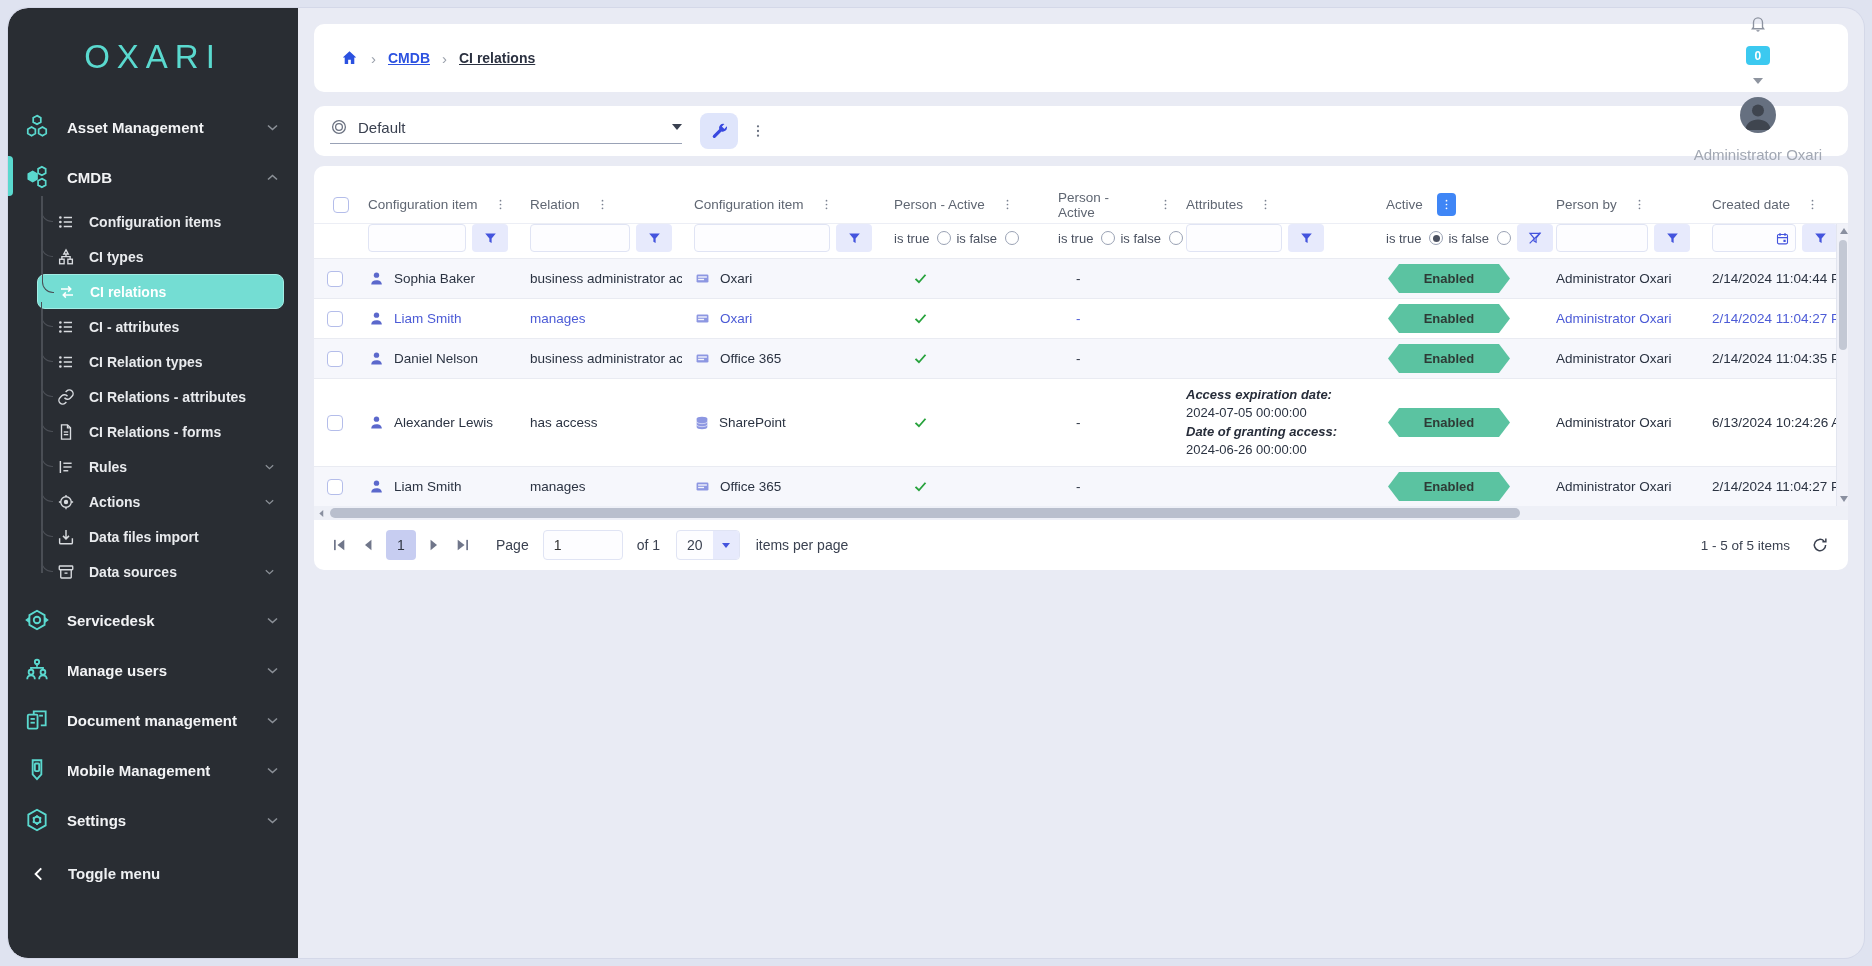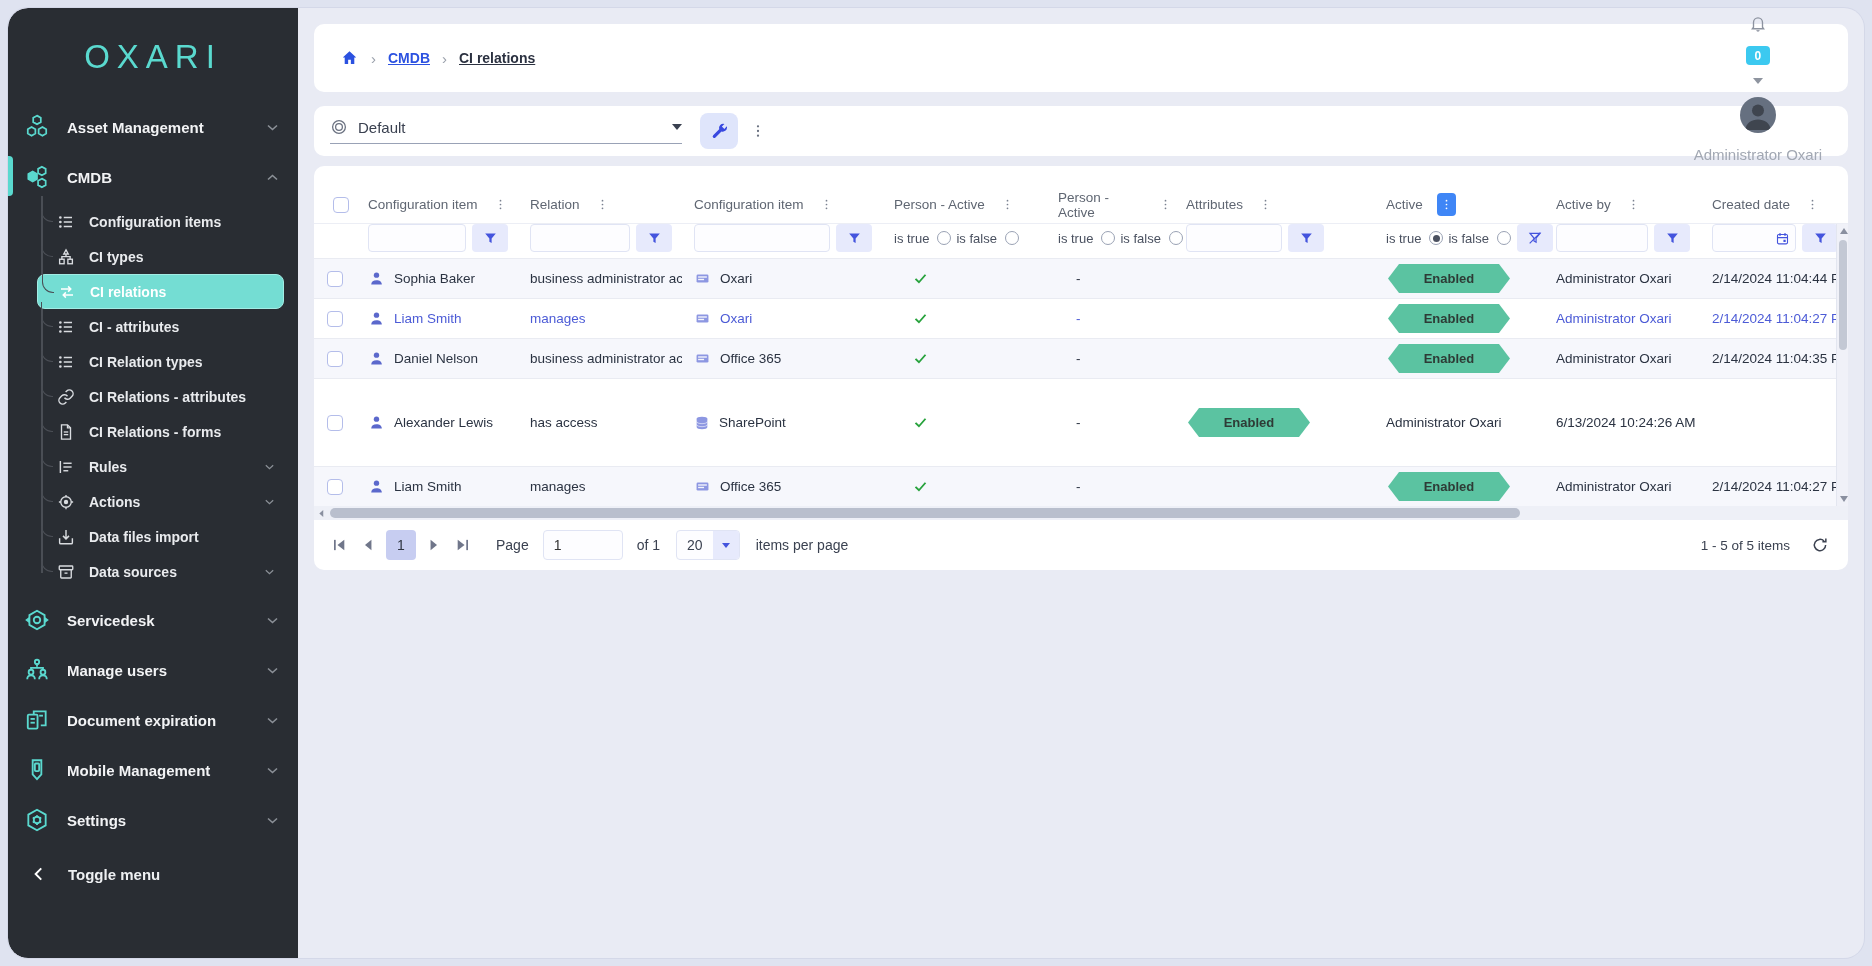--- a/index.html
+++ b/index.html
@@ -26,21 +26,21 @@
     font-size:14px; font-weight:700; color:#e9ebee; position:relative; height:35px;
     border-radius:8px; cursor:pointer; }
   .sub-item::before { content:''; position:absolute; left:4px; top:-7px; width:11px;
     height:24px; border-left:1.5px solid #4a4e55; border-bottom:1.5px solid #4a4e55;
     border-bottom-left-radius:11px; z-index:0; }
   .sub-item .sicon { width:18px; height:18px; flex-shrink:0; color:#d9dce0; z-index:1; }
   .sub-item span { z-index:1; }
   .sub-item .caret { margin-left:auto; color:#8b9097; z-index:1; }
   .sub-item.active { background:#74ddd3; border:1px solid #a2ece4; color:#fff; }
   .sub-item.active .sicon { color:#fff; }
-  .toggle-item { display:flex; align-items:center; gap:20px; padding:14px 8px 14px 22px;
+  .toggle-item { display:flex; gap:20px; padding:14px 8px 14px 22px;
     font-size:15px; font-weight:700; margin-top:6px; cursor:pointer; }
   .toggle-item .nicon { width:18px; height:18px; color:#fff; }
 
   
   .main { flex:1; padding:8px 16px 0 16px; position:relative; }
   .card { background:#fff; border-radius:10px; }
 
   
   .hdr-card { height:68px; margin-top:8px; display:flex; align-items:center;
     padding:0 26px; }
@@ -321,21 +321,21 @@
         </svg>
     </div>
     <div class="nav-item">
       <svg class="nicon" viewBox="0 0 24 24" fill="none" stroke="currentColor" stroke-width="1.7">
           <rect x="3.5" y="7" width="9" height="13" rx="1"></rect>
           <path d="M9 7V4h11v13h-4.5"></path>
           <line x1="6" y1="11" x2="10" y2="11"></line>
           <line x1="6" y1="14.5" x2="10" y2="14.5"></line>
           <line x1="14" y1="8" x2="17.5" y2="8"></line>
         </svg>
-      <span>Document expiration</span>
+      <span>Document management</span>
       <svg class="caret" width="11" height="7" viewBox="0 0 11 7" fill="none" stroke="currentColor" stroke-width="1.6">
           <path d="M1 1.5l4.5 4L10 1.5"></path>
         </svg>
     </div>
     <div class="nav-item">
       <svg class="nicon" viewBox="0 0 24 24" fill="none" stroke="currentColor" stroke-width="1.7">
           <path d="M8 3h8v13l-4 4.5L8 16z"></path>
           <rect x="10" y="6" width="4" height="7" rx="1"></rect>
         </svg>
       <span>Mobile Management</span>
@@ -492,21 +492,21 @@
             <span>Active</span>
             <span class="menu-dots hl">
               <svg width="13" height="15" viewBox="0 0 24 24" fill="#ffffff">
                 <circle cx="12" cy="5" r="1.6"></circle>
                 <circle cx="12" cy="12" r="1.6"></circle>
                 <circle cx="12" cy="19" r="1.6"></circle>
               </svg>
             </span>
           </div>
         <div class="th">
-            <span>Active by</span>
+            <span>Person by</span>
             <span class="menu-dots">
               <svg width="13" height="15" viewBox="0 0 24 24" fill="#7a8190">
                 <circle cx="12" cy="5" r="1.6"></circle>
                 <circle cx="12" cy="12" r="1.6"></circle>
                 <circle cx="12" cy="19" r="1.6"></circle>
               </svg>
             </span>
           </div>
         <div class="th">
             <span>Created date</span>
@@ -767,20 +767,28 @@
               </svg>
       <span class="pname" data-field="ci">SharePoint</span>
     </div>
     <div class="cell pa">
               <svg width="17" height="15" viewBox="0 0 24 24" fill="none" stroke="#27a23c" stroke-width="3">
                 <path d="M4 12.5l5.5 5.5L20 6"></path>
               </svg>
             </div>
     <div class="cell pa">
               <span data-field="person_active_2">-</span>
+            </div>
+    <div class="cell">
+              <div class="attr-block" data-field="attributes">
+                <div class="attr-label">Access expiration date:</div>
+                <div class="attr-value">2024-07-05 00:00:00</div>
+                <div class="attr-label">Date of granting access:</div>
+                <div class="attr-value">2024-06-26 00:00:00</div>
+              </div>
             </div>
     <div class="cell" style="padding-left:0">
               <span class="badge" data-field="status">Enabled</span>
             </div>
     <div class="cell nowrap">
               <span data-field="created_by">Administrator Oxari</span>
             </div>
     <div class="cell nowrap">
               <span data-field="created_date">6/13/2024 10:24:26 AM</span>
             </div>

